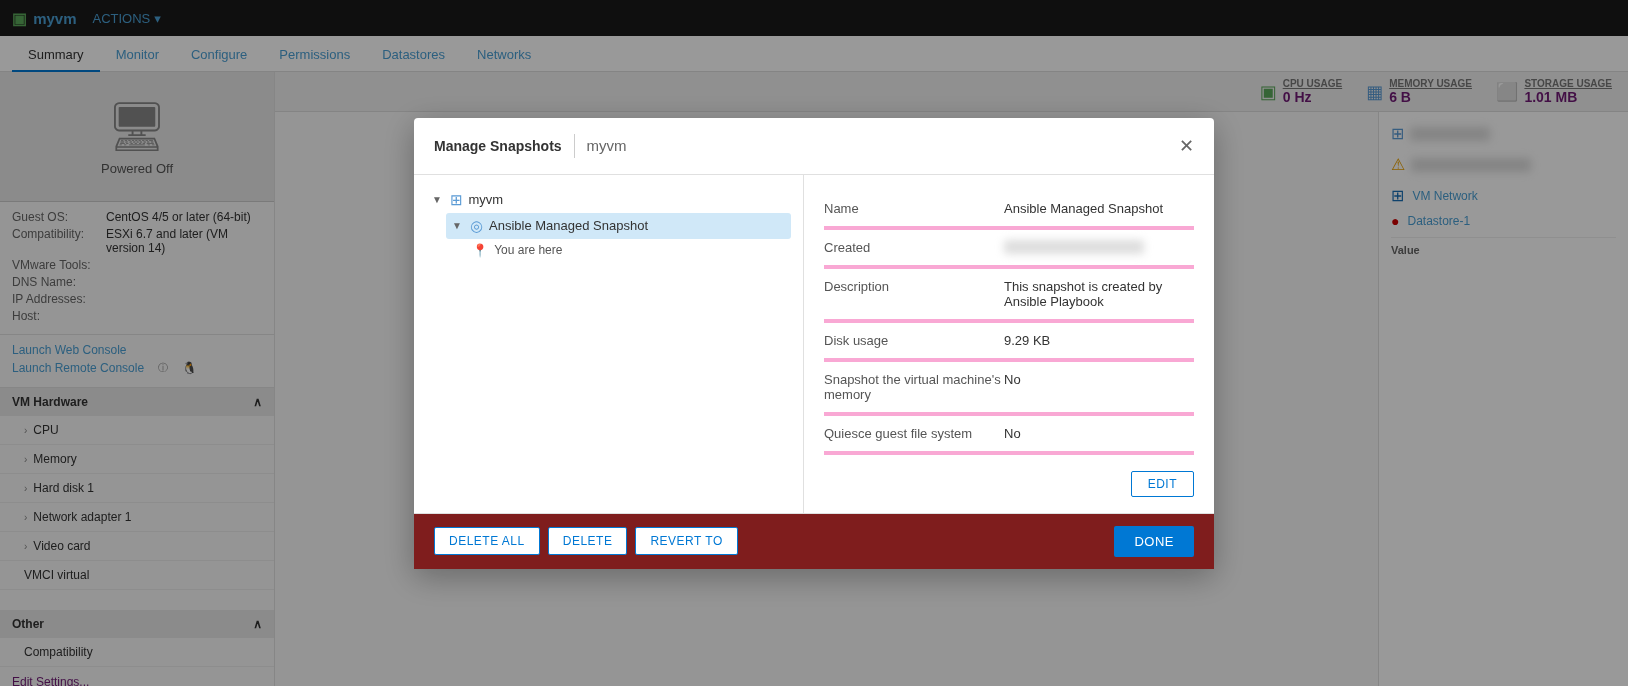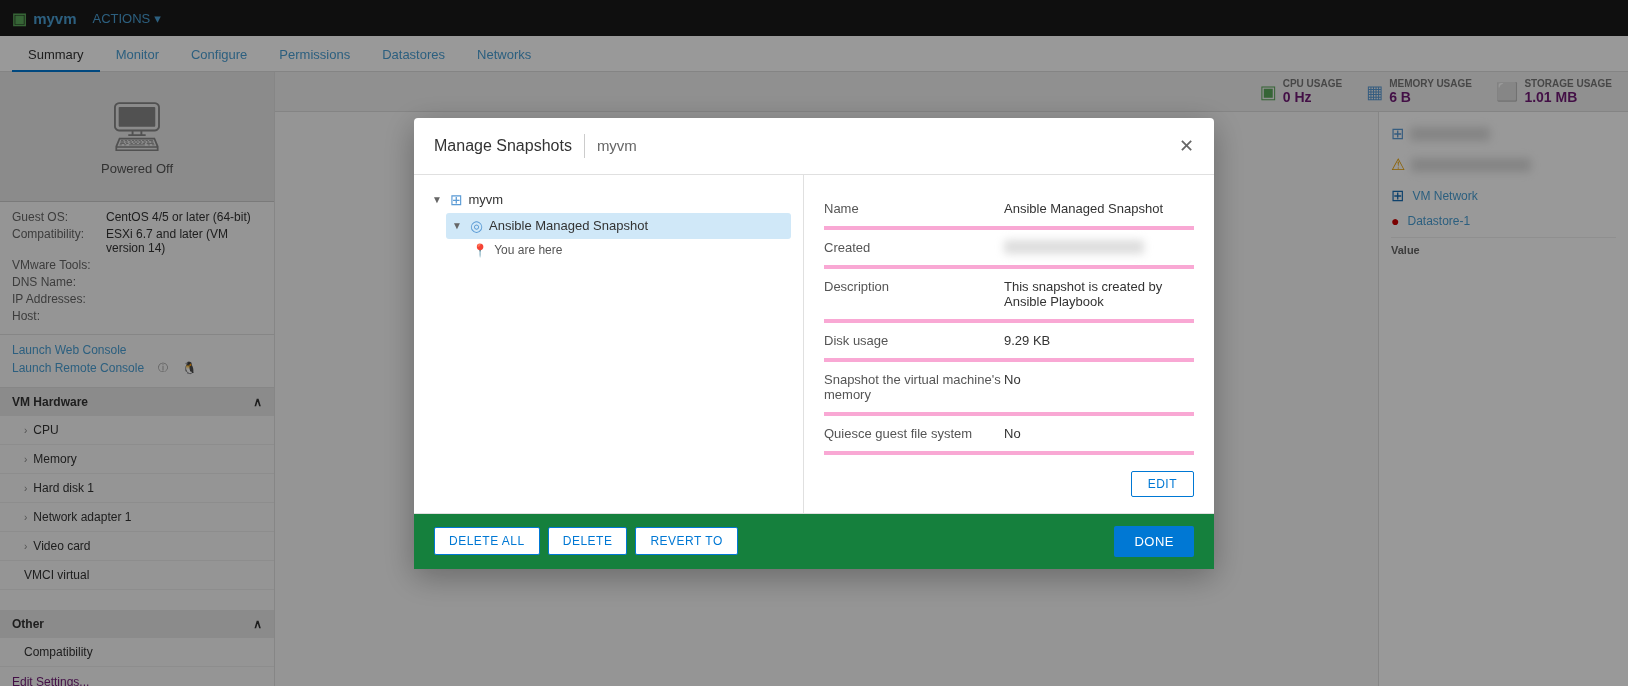--- a/index.html
+++ b/index.html
@@ -53,21 +53,21 @@
 
     
     .right-content { flex: 1; display: flex; flex-direction: column; overflow: hidden; }
 
     
     .usage-bar {
       display: flex; gap: 0; align-items: center; background: #f0f0f0; border-bottom: 1px solid #ddd; padding: 6px 16px; justify-content: flex-end;
     }
     .usage-item { display: flex; align-items: center; gap: 6px; margin-left: 24px; }
     .usage-icon { font-size: 18px; color: #5ba85a; }
-    .usage-label { font-size: 10px; color: #777; font-weight: 600; text-transform: uppercase; }
+    .usage-label { font-size: 10px; color: #777; font-weight: 600; text-transform: uppercase; text-decoration: underline; }
     .usage-value { font-size: 14px; font-weight: 600; color: #701a75; }
 
     
     .middle-area { flex: 1; display: flex; overflow: hidden; }
     .vm-details-panel { flex: 1; padding: 12px; overflow-y: auto; background: #f8f8f8; }
 
     
     .right-panel { width: 250px; border-left: 1px solid #e0e0e0; background: #fff; padding: 12px; overflow-y: auto; font-size: 12px; }
     .right-panel .value-header { font-size: 11px; font-weight: 600; color: #666; border-top: 1px solid #eee; padding-top: 6px; }
 
@@ -81,21 +81,21 @@
     .modal-overlay {
       position: fixed; top: 0; left: 0; width: 100%; height: 100%; background: rgba(0,0,0,0.4); z-index: 100; display: flex; align-items: center; justify-content: center;
     }
     .modal {
       background: #fff; border-radius: 4px; width: 800px; max-height: 560px; box-shadow: 0 8px 32px rgba(0,0,0,0.3); display: flex; flex-direction: column;
     }
     .modal-header {
       display: flex; align-items: center; justify-content: space-between; padding: 16px 20px; border-bottom: 1px solid #e0e0e0;
     }
     .modal-title-group { display: flex; align-items: center; gap: 12px; }
-    .modal-title { font-size: 16px; font-weight: 400; color: #333; }
+    .modal-title { font-size: 14px; font-weight: 700; color: #333; }
     .modal-divider { width: 1px; height: 24px; background: #ccc; }
     .modal-subtitle { font-size: 15px; color: #666; }
     .modal-close { cursor: pointer; color: #666; font-size: 18px; }
 
     .modal-body { display: flex; flex: 1; overflow: hidden; }
 
     
     .snapshot-tree { width: 390px; border-right: 1px solid #e0e0e0; padding: 12px; overflow-y: auto; }
     .tree-item { display: flex; align-items: center; gap: 6px; padding: 4px 6px; font-size: 13px; cursor: pointer; }
     .tree-item.selected { background: #d0e8f8; border-radius: 3px; }
@@ -107,21 +107,21 @@
 
     
     .snapshot-details { flex: 1; padding: 16px 20px; overflow-y: auto; }
     .detail-row { display: flex; padding: 10px 0; border-bottom: 4px solid #f9a8d4; font-size: 13px; }
     .detail-label { width: 180px; color: #555; flex-shrink: 0; }
     .detail-value { color: #333; flex: 1; }
     .detail-actions { display: flex; justify-content: flex-end; padding-top: 16px; }
 
     
     .modal-footer {
-      display: flex; align-items: center; justify-content: space-between; padding: 12px 20px; border-top: 1px solid #e0e0e0; background: #15803d;
+      display: flex; align-items: center; justify-content: space-between; padding: 12px 20px; border-top: 1px solid #e0e0e0; background: #7f1d1d;
     }
     .footer-actions { display: flex; gap: 8px; }
 
     
     .btn-outline {
       padding: 6px 14px; border: 1px solid #0078d4; color: #0078d4; background: #fff; font-size: 12px; cursor: pointer; border-radius: 2px; font-weight: 500; letter-spacing: 0.5px;
     }
     .btn-primary {
       padding: 8px 20px; background: #0078d4; color: #fff; border: none; font-size: 13px; cursor: pointer; border-radius: 2px; font-weight: 500; letter-spacing: 0.5px;
     }

